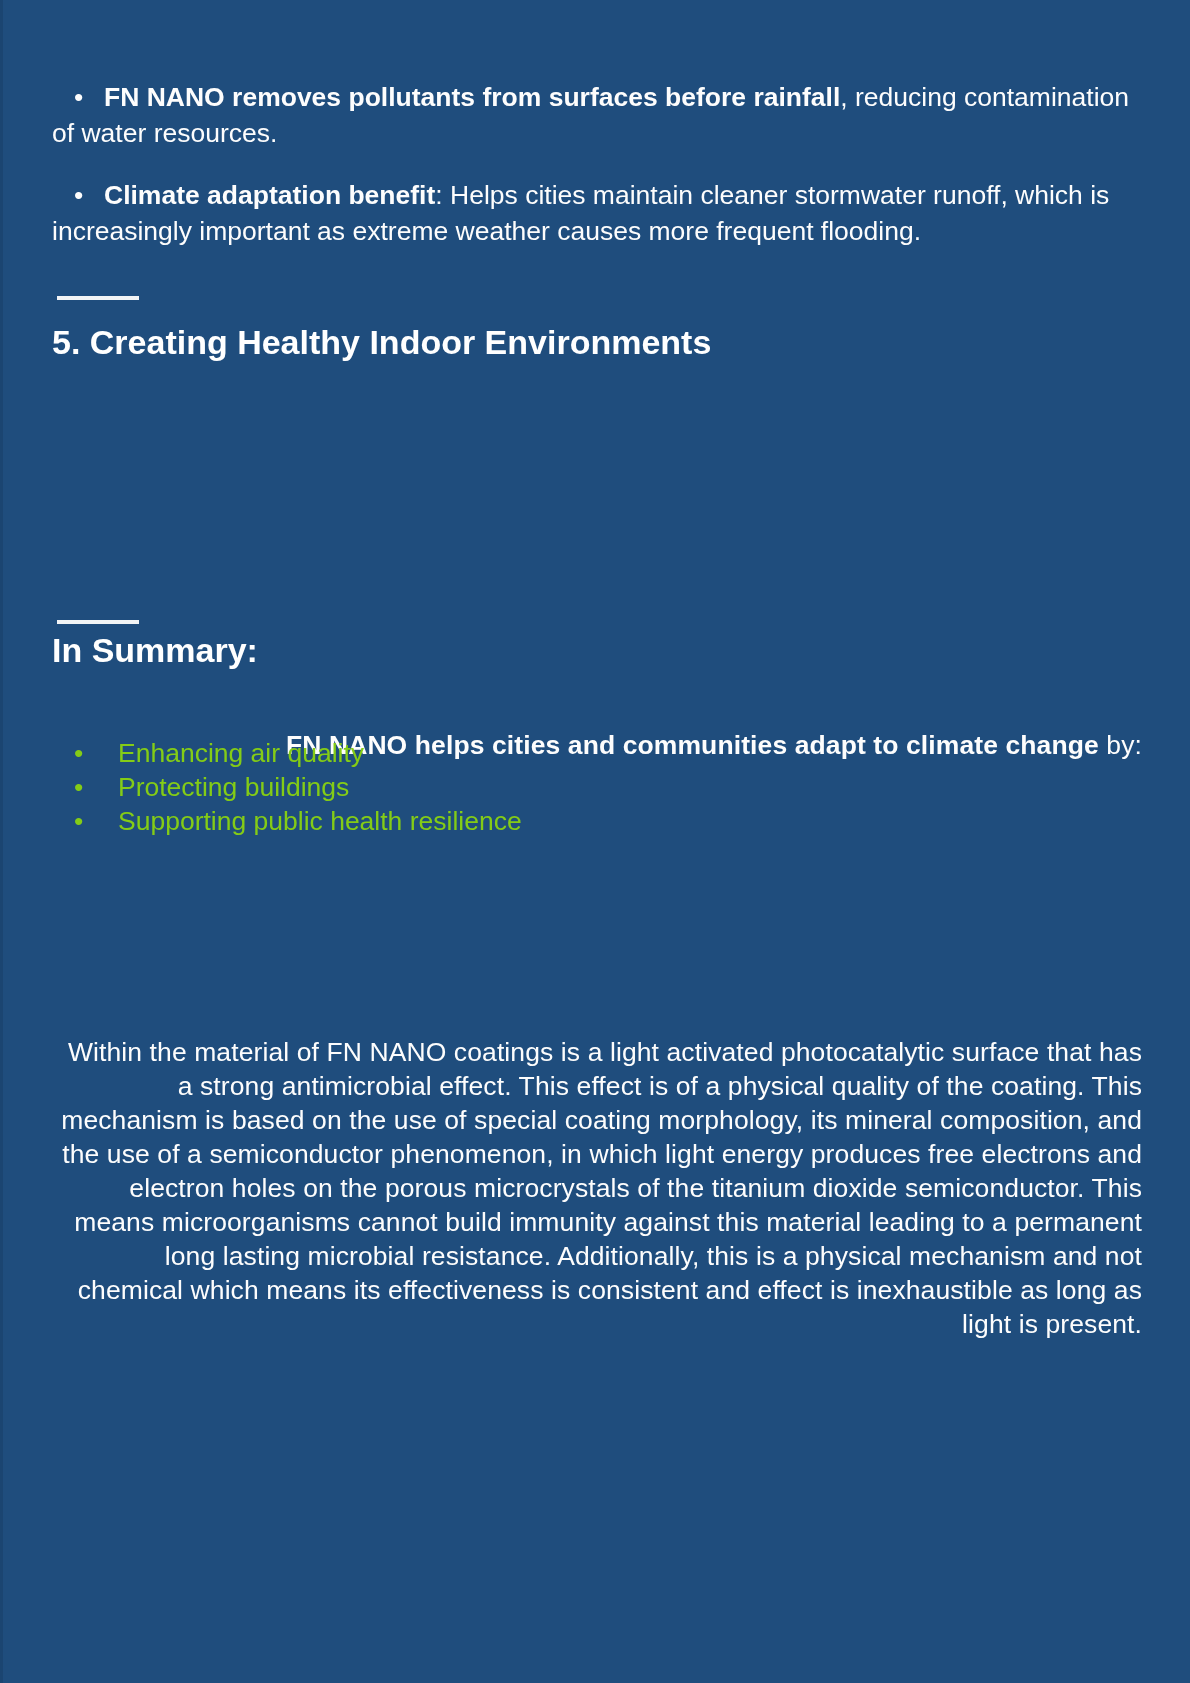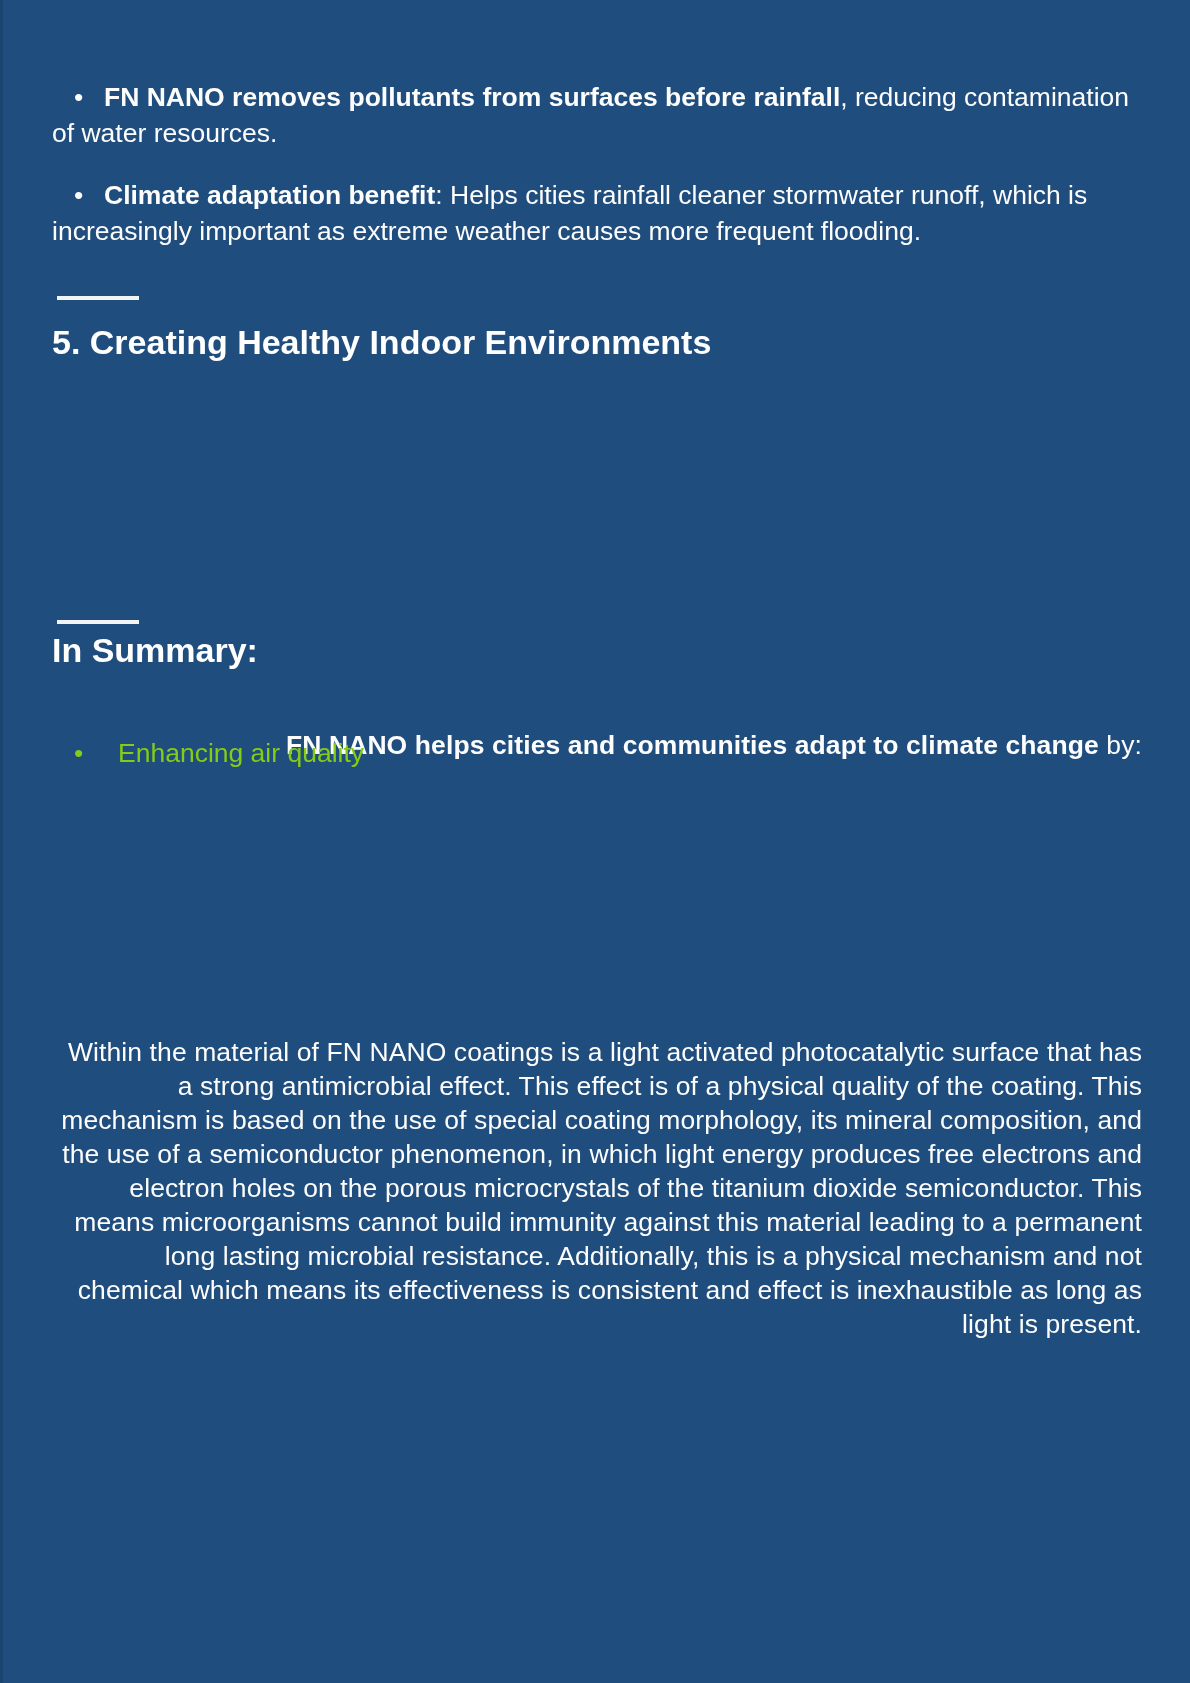--- a/index.html
+++ b/index.html
@@ -106,21 +106,21 @@
 
 <div class="page">
 
   <div class="edge-left"></div>
 
   <div class="blk" id="b-rain">
     <p class="bullet-para">
       <span class="lead"><span class="bul">•</span></span><b>FN NANO removes pollutants from surfaces before rainfall</b><span>, reducing contamination of water resources.</span>
     </p>
     <p class="bullet-para">
-      <span class="lead"><span class="bul">•</span></span><b>Climate adaptation benefit</b><span>: Helps cities rainfall cleaner stormwater runoff, which is increasingly important as extreme weather causes more frequent flooding.</span>
+      <span class="lead"><span class="bul">•</span></span><b>Climate adaptation benefit</b><span>: Helps cities maintain cleaner stormwater runoff, which is increasingly important as extreme weather causes more frequent flooding.</span>
     </p>
   </div>
 
   <hr class="rule" id="rule-1">
 
   <div class="blk" id="s5">
     <div class="section-head">5. Creating Healthy Indoor Environments</div>
   </div>
 
   <hr class="rule" id="rule-2">
@@ -130,19 +130,21 @@
   </div>
 
   <div class="blk" id="summary-lead">
     <p class="para">
       <b>FN NANO helps cities and communities adapt to climate change</b><span> by:</span>
     </p>
   </div>
 
   <ul class="sum-list">
     <li><span class="bul">•</span><span>Enhancing air quality</span></li>
+    <li><span class="bul">•</span><span>Protecting buildings</span></li>
+    <li><span class="bul">•</span><span>Supporting public health resilience</span></li>
   </ul>
 
   <div class="blk" id="final-para">
     <p class="para">Within the material of FN NANO coatings is a light activated photocatalytic surface that has a strong antimicrobial effect. This effect is of a physical quality of the coating. This mechanism is based on the use of special coating morphology, its mineral composition, and the use of a semiconductor phenomenon, in which light energy produces free electrons and electron holes on the porous microcrystals of the titanium dioxide semiconductor. This means microorganisms cannot build immunity against this material leading to a permanent long lasting microbial resistance. Additionally, this is a physical mechanism and not chemical which means its effectiveness is consistent and effect is inexhaustible as long as light is present.</p>
   </div>
 
 </div>
 
 </body></html>

